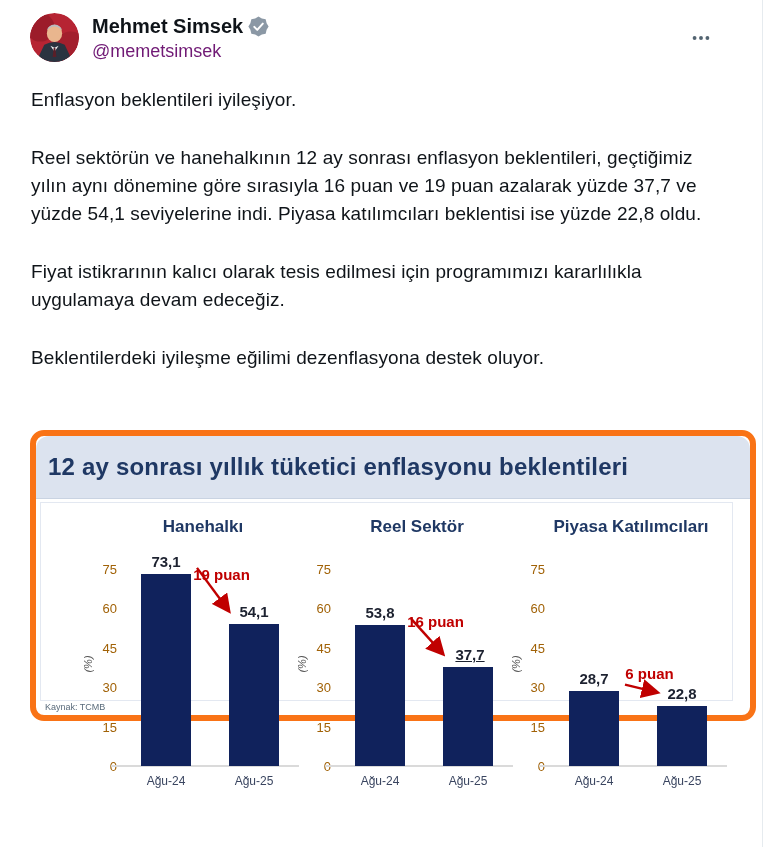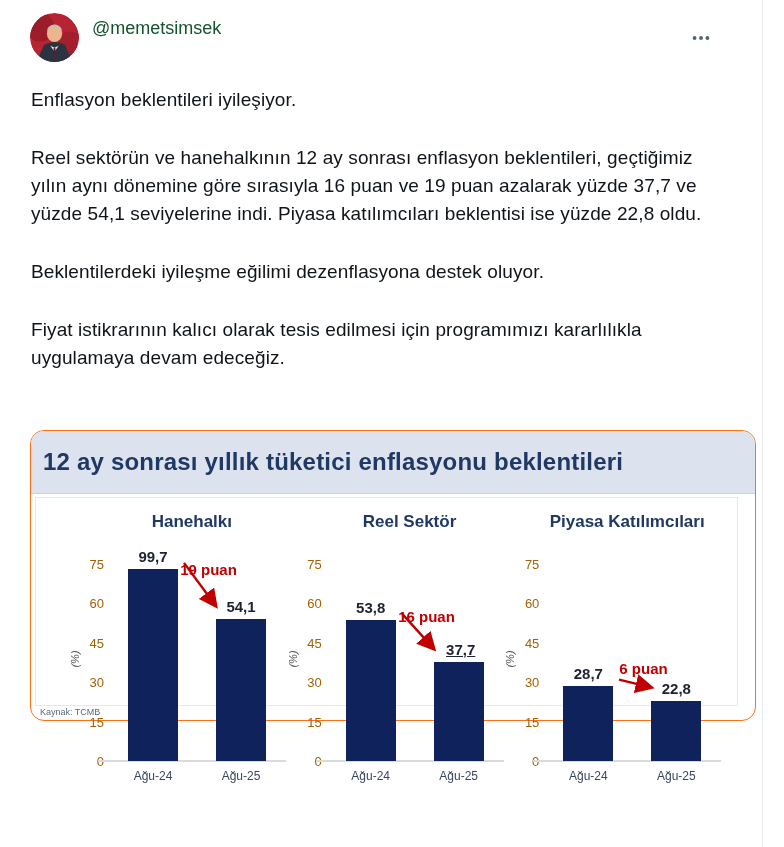--- a/index.html
+++ b/index.html
@@ -15,41 +15,41 @@
   
   .tweet-header { position:absolute; left:30px; top:13px; right:40px; height:54px; display:flex; }
   .avatar {
     width:49px; height:49px; border-radius:50%; overflow:hidden; flex:0 0 49px;
     cursor:pointer;
   }
   .id-block { margin-left:13px; padding-top:2px; }
   .name-row { display:flex; align-items:center; gap:5px; }
   .name { font-size:20px; font-weight:700; color:#0f1419; cursor:pointer; }
   .badge { width:21px; height:21px; display:inline-block; }
-  .handle { font-size:18px; color:#14532d; margin-top:3px; cursor:pointer; }
+  .handle { font-size:18px; color:#701a75; margin-top:3px; cursor:pointer; }
   .more { position:absolute; right:4px; top:8px; width:34px; height:34px; display:flex;
           align-items:center; justify-content:center; border-radius:50%; cursor:pointer; }
   
   .tweet-body { position:absolute; left:31px; top:86px; width:700px; }
   .tweet-body p { font-size:19px; line-height:28px; color:#0f1419; margin-bottom:30px; letter-spacing:.1px; }
   
   .chart-card {
     position:absolute; left:30px; top:430px; width:726px; height:291px;
-    background:#ffffff; border:1px solid #f97316; border-radius:14px;
+    background:#ffffff; border:6px solid #f97316; border-radius:14px;
     box-shadow:0 0 0 1px rgba(255,255,255,.5) inset;
   }
   .chart-title-band {
     height:63px; background:#dce3ef; border-radius:13px 13px 0 0;
     border-bottom:1px solid #c9d3e2; display:flex; align-items:center; padding:0 0 0 12px;
   }
   .chart-title-band h2 { font-size:24px; font-weight:700; color:#1f3864; letter-spacing:.2px; }
   .chart-box {
     position:absolute; left:4px; right:17px; top:66px; bottom:14px;
     background:#fff; border:1px solid #e3e8f1;
-    display:flex; justify-content:space-between; padding:12px 16px 0 32px;
+    display:flex; justify-content:space-between; padding:12px 16px 0 40px;
   }
   .panel { width:222px; position:relative; }
   .panel-title { text-align:center; font-size:17px; font-weight:700; color:#1f3864;
                  margin:2px 0 24px 30px; white-space:nowrap; }
   .panel-body { position:relative; margin-left:44px; width:170px; height:205px; }
   .ylab {
     position:absolute; left:-46px; top:50%; transform:translateY(-50%) rotate(-90deg);
     font-size:11px; font-style:italic; color:#555; }
   .yaxis { position:absolute; left:-34px; top:0; width:26px; height:205px; }
   .tick { position:absolute; right:0; transform:translateY(-50%); font-size:13px; color:#a16207; }
@@ -83,36 +83,45 @@
           <circle cx="40" cy="34" r="16" fill="#a31f2d"></circle>
           <path d="M6 48 L14 31 Q24 26 34 31 L42 48 Z" fill="#2a3340"></path>
           <path d="M20 32 L24 38 L28 32 L24 34 Z" fill="#f2f2f2"></path>
           <path d="M23.2 34 h1.6 l1 9 h-3.6 Z" fill="#5a1f28"></path>
           <ellipse cx="24" cy="20" rx="7.5" ry="8.5" fill="#e9b68e"></ellipse>
           <path d="M16.5 17 Q24 9.5 31.5 17 Q30 11.5 24 11.2 Q18 11.5 16.5 17 Z" fill="#b9bcc0"></path>
         </g>
       </svg>
     </div>
     <div class="id-block">
+      <div class="name-row">
+        <span class="name">Mehmet Simsek</span>
+        <span class="badge">
+          <svg viewBox="0 0 22 22" width="21" height="21">
+            <polygon fill="#8b98a5" points="21.6,11 19.5,14.5 18.5,18.5 14.5,19.5 11,21.6 7.5,19.5 3.5,18.5 2.5,14.5 0.4,11 2.5,7.5 3.5,3.5 7.5,2.5 11,0.4 14.5,2.5 18.5,3.5 19.5,7.5"></polygon>
+            <path d="M6.6 11.4 l3.1 3.1 L15.5 8" fill="none" stroke="#fff" stroke-width="2.1" stroke-linecap="round" stroke-linejoin="round"></path>
+          </svg>
+        </span>
+      </div>
       <div class="handle">@memetsimsek</div>
     </div>
     <div class="more">
       <svg viewBox="0 0 24 24" width="22" height="22">
         <circle cx="5" cy="12" r="2.1" fill="#536471"></circle>
         <circle cx="12" cy="12" r="2.1" fill="#536471"></circle>
         <circle cx="19" cy="12" r="2.1" fill="#536471"></circle>
       </svg>
     </div>
   </div>
 
   <div class="tweet-body">
     <p>Enflasyon beklentileri iyileşiyor.</p>
     <p>Reel sektörün ve hanehalkının 12 ay sonrası enflasyon beklentileri, geçtiğimiz yılın aynı dönemine göre sırasıyla 16 puan ve 19 puan azalarak yüzde 37,7 ve yüzde 54,1 seviyelerine indi. Piyasa katılımcıları beklentisi ise yüzde 22,8 oldu.</p>
+    <p>Fiyat istikrarının kalıcı olarak tesis edilmesi için programımızı kararlılıkla uygulamaya devam edeceğiz.</p>
     <p>Beklentilerdeki iyileşme eğilimi dezenflasyona destek oluyor.</p>
-    <p>Fiyat istikrarının kalıcı olarak tesis edilmesi için programımızı kararlılıkla uygulamaya devam edeceğiz.</p>
   </div>
 
   <div class="chart-card">
     <div class="chart-title-band">
       <h2>12 ay sonrası yıllık tüketici enflasyonu beklentileri</h2>
     </div>
     <div class="chart-box" id="panels">
         <div class="panel">
           <div class="panel-title">Hanehalkı</div>
           <div class="panel-body">
@@ -121,21 +130,21 @@
               <div class="tick" style="top: 7.88462px;">75</div>
               <div class="tick" style="top: 47.3077px;">60</div>
               <div class="tick" style="top: 86.7308px;">45</div>
               <div class="tick" style="top: 126.154px;">30</div>
               <div class="tick" style="top: 165.577px;">15</div>
               <div class="tick" style="top: 205px;">0</div>
             </div>
             <div class="plot">
               <div class="axisline"></div>
               <div class="bar" style="left: 16px; height: 192.122px; background: rgb(16, 34, 92);"></div>
-              <div class="val" style="left: 41px; bottom: 196.122px;">99,7</div>
+              <div class="val" style="left: 41px; bottom: 196.122px;">73,1</div>
               <div class="xlab" style="left: 41px;">Ağu-24</div>
               <div class="bar" style="left: 104px; height: 142.186px; background: rgb(16, 34, 92);"></div>
               <div class="val" style="left: 129px; bottom: 146.186px; text-align: center;">54,1</div>
               <div class="xlab" style="left: 129px;">Ağu-25</div>
               <svg class="arrow-svg" viewBox="0 0 170 205">
                 <defs>
                   <marker id="ah0" markerWidth="8" markerHeight="8" refX="6" refY="4" orient="auto">
                     <path d="M0,0 L8,4 L0,8 z" fill="#c00000"></path>
                   </marker>
                 </defs>

